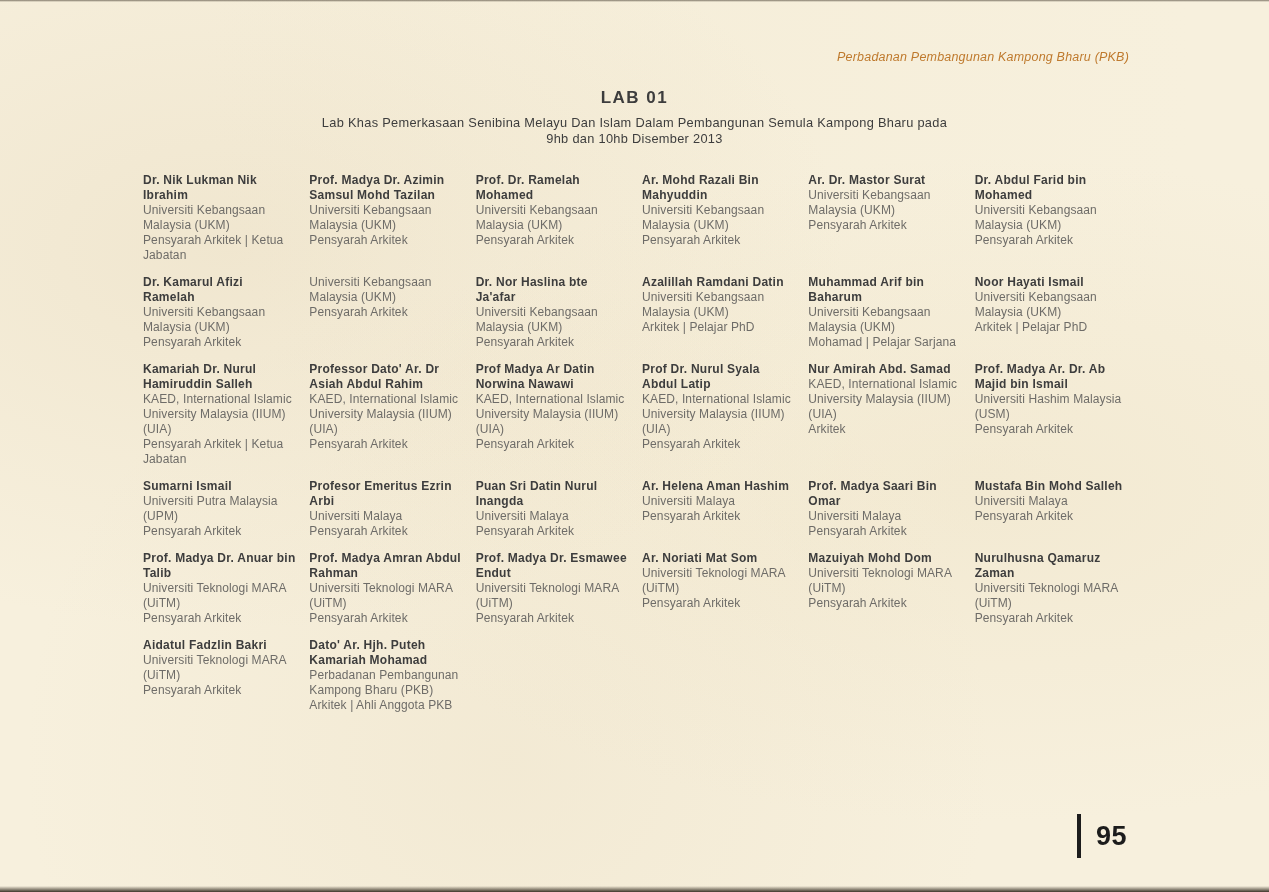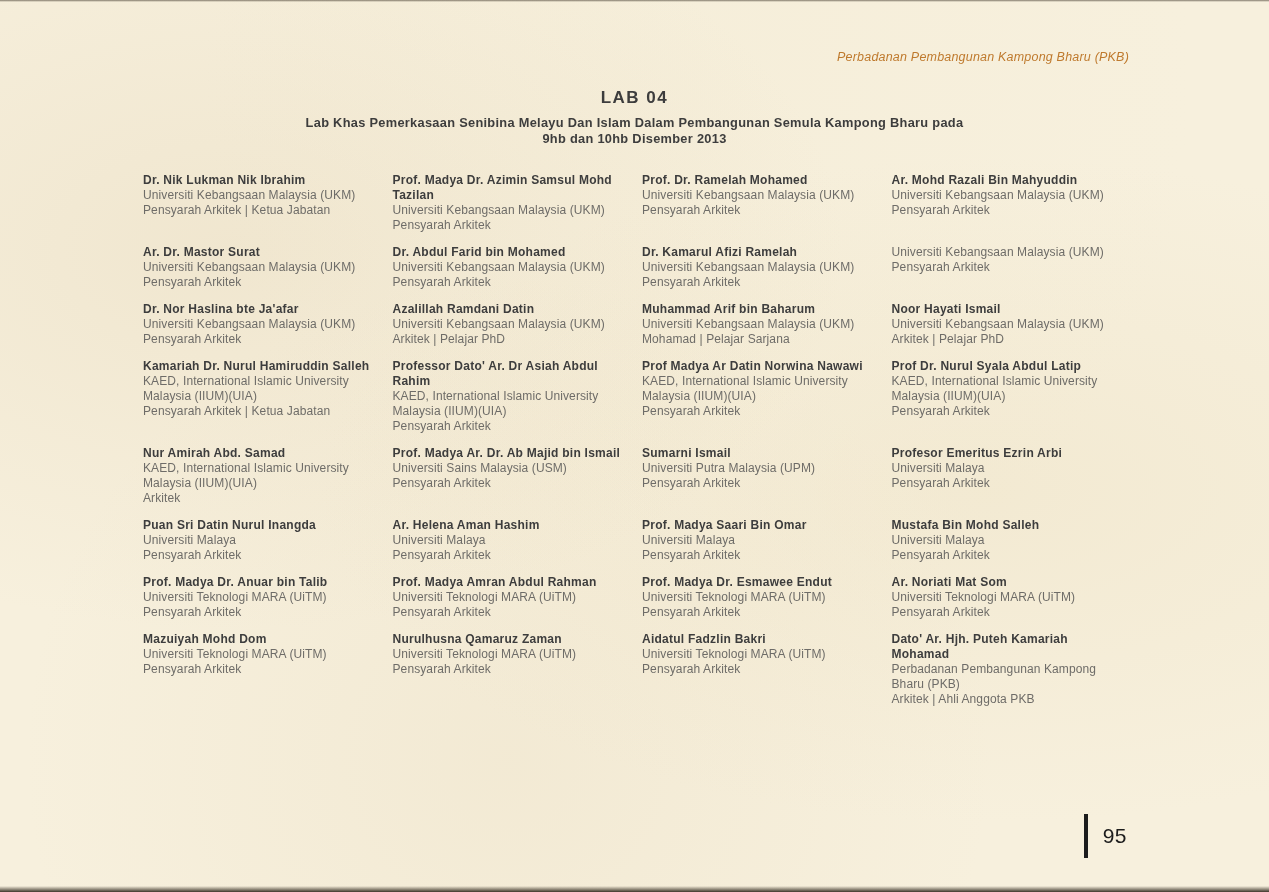--- a/index.html
+++ b/index.html
@@ -45,31 +45,31 @@
     color: var(--name_text, #3d3d3d);
   }
   .lab-title {
     font-size: 17px;
     font-weight: bold;
     letter-spacing: 1.5px;
     margin-bottom: 7px;
   }
   .lab-subtitle {
     font-size: 12.8px;
-    font-weight: bold;
+    font-weight: normal;
     line-height: 16px;
     letter-spacing: 0.3px;
   }
   .grid {
     position: absolute;
     left: 143px;
     top: 173px;
     width: 986px;
     display: grid;
-    grid-template-columns: repeat(4, 1fr);
+    grid-template-columns: repeat(6, 1fr);
     column-gap: 17px;
     row-gap: 11px;
     align-items: start;
     gap: 12px;
   }
   .cell {
     font-size: 12px;
     line-height: 15px;
   }
   .pname {
@@ -88,35 +88,35 @@
     display: flex;
     align-items: center;
   }
   .page-bar {
     width: 4px;
     height: 44px;
     background: #1c1c1c;
     margin-right: 15px;
   }
   .page-num {
-    font-size: 21px;
-    font-weight: normal;
+    font-size: 27px;
+    font-weight: bold;
     color: #1c1c1c;
     letter-spacing: 0.5px;
   }
 </style>
 </head>
 <body>
 
 <div class="edge-top"></div>
 
 <div class="doc-header">Perbadanan Pembangunan Kampong Bharu (PKB)</div>
 
 <div class="title-block">
-  <div class="lab-title">LAB 04</div>
+  <div class="lab-title">LAB 01</div>
   <div class="lab-subtitle">Lab Khas Pemerkasaan Senibina Melayu Dan Islam Dalam Pembangunan Semula Kampong Bharu pada</div>
   <div class="lab-subtitle">9hb dan 10hb Disember 2013</div>
 </div>
 
 <div class="grid">
     <div class="cell">
       <div class="pname">Dr. Nik Lukman Nik Ibrahim</div>
       <div class="pline">Universiti Kebangsaan Malaysia (UKM)</div>
       <div class="pline">Pensyarah Arkitek | Ketua Jabatan</div>
     </div>
@@ -194,21 +194,21 @@
       <div class="pline">KAED, International Islamic University Malaysia (IIUM)(UIA)</div>
       <div class="pline">Pensyarah Arkitek</div>
     </div>
     <div class="cell">
       <div class="pname">Nur Amirah Abd. Samad</div>
       <div class="pline">KAED, International Islamic University Malaysia (IIUM)(UIA)</div>
       <div class="pline">Arkitek</div>
     </div>
     <div class="cell">
       <div class="pname">Prof. Madya Ar. Dr. Ab Majid bin Ismail</div>
-      <div class="pline">Universiti Sains Malaysia (USM)</div>
+      <div class="pline">Universiti Hashim Malaysia (USM)</div>
       <div class="pline">Pensyarah Arkitek</div>
     </div>
     <div class="cell">
       <div class="pname">Sumarni Ismail</div>
       <div class="pline">Universiti Putra Malaysia (UPM)</div>
       <div class="pline">Pensyarah Arkitek</div>
     </div>
     <div class="cell">
       <div class="pname">Profesor Emeritus Ezrin Arbi</div>
       <div class="pline">Universiti Malaya</div>

